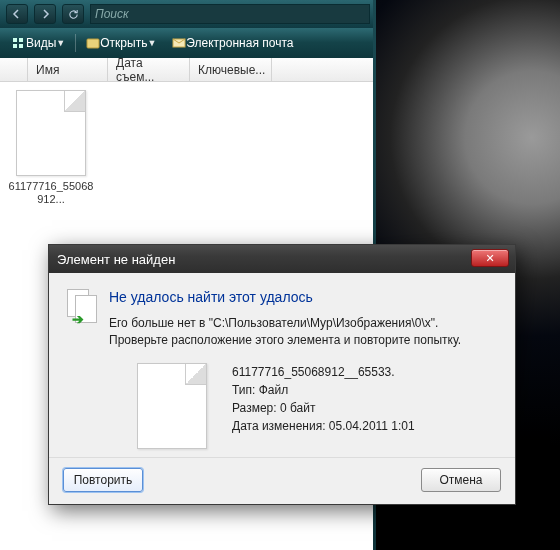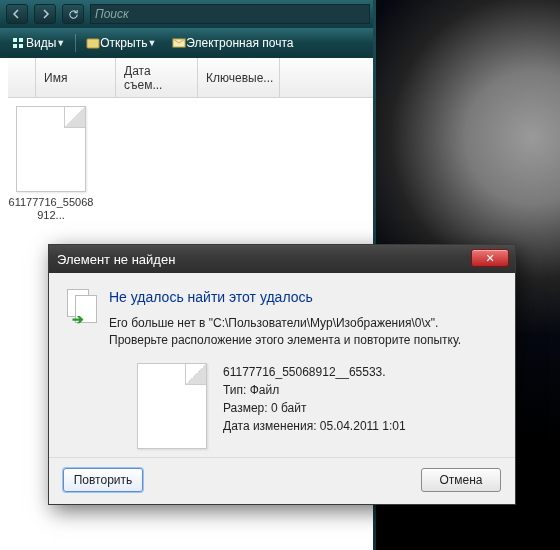--- a/index.html
+++ b/index.html
@@ -21,22 +21,22 @@
   .nav-refresh { width:22px; }
   .search-box { flex:1; height:20px; background:#183a40; border:1px solid #0a2c32;
     color:#8aa; padding:0 4px; font-size:12px; display:flex; align-items:center; font-style: italic;}
 
   .toolbar { height: 30px; background: linear-gradient(#2d6a73,#144349 48%,#0e363c);
     display:flex; align-items:center; gap:4px; padding:0 6px; color:#fff; font-size:12px; }
   .tool-item { display:flex; align-items:center; padding:2px 6px; border-radius:3px; }
   .tool-item .drop { font-size:9px; opacity:.9;}
   .tool-sep { width:1px; height:18px; background: rgba(255,255,255,.25); }
 
-  .columns { height: 40px; background: linear-gradient(#fdfdfd,#ececec);
-    border-bottom:1px solid #d4d4d4; display:flex; font-size:12px; color:#333;margin-left:8px; }
+  .columns { height: 24px; background: linear-gradient(#fdfdfd,#ececec);
+    border-bottom:1px solid #d4d4d4; display:flex; font-size:12px; color:#333; }
   .col { padding: 3px 8px; border-right:1px solid #d4d4d4; display:flex; align-items:center; }
 
   .filearea { padding: 8px; background:#fff; height: calc(550px - 28px - 30px - 24px); }
   .file-item { width: 86px; text-align:center; font-size:11px; color:#333; }
   .file-icon-big { width:70px; height:86px; margin:0 auto 4px;
     background: linear-gradient(#fff,#fff); border:1px solid #c8c8c8; position:relative;
     box-shadow: 1px 1px 2px rgba(0,0,0,.1); }
   .file-icon-big::before { content:""; position:absolute; top:0; right:0; width:20px; height:20px;
     background: linear-gradient(135deg,#fff 0 50%,#ddd 50% 100%); border-left:1px solid #ccc; border-bottom:1px solid #ccc;}
   .file-label { word-break: break-all; line-height:1.2; }
@@ -52,21 +52,21 @@
     box-shadow: inset 0 1px 0 rgba(255,255,255,.4); }
   .dlg-body { padding: 16px 18px 8px; font-size:12px; color:#222; }
   .dlg-head { display:flex; gap:10px; align-items:flex-start; }
   .dlg-head-icon { width:32px; height:36px; position:relative; flex-shrink:0; }
   .dlg-head-icon .pg { width:22px; height:28px; background:#fff; border:1px solid #bbb; position:absolute; }
   .dlg-head-icon .pg.a { left:0; top:0; }
   .dlg-head-icon .pg.b { left:8px; top:6px; }
   .dlg-head-icon .arrow { position:absolute; left:5px; top:22px; color:#2a9a2a; font-size:14px; font-weight:bold; }
   .dlg-h1 { color:#003399; font-size:14px; margin-bottom:6px; }
   .dlg-msg { margin: 10px 0 14px; line-height:1.4; }
-  .dlg-file { display:flex; gap:16px; margin-left: 28px; }
+  .dlg-file { display:flex; gap:25px; margin-left: 28px; }
   .dlg-file-icon { width:70px; height:86px; background:#fff; border:1px solid #c8c8c8; position:relative;
     box-shadow: 1px 1px 2px rgba(0,0,0,.1); flex-shrink:0;}
   .dlg-file-icon::before { content:""; position:absolute; top:0; right:0; width:20px; height:20px;
     background: linear-gradient(135deg,#fff 0 50%,#ddd 50% 100%); border-left:1px solid #ccc; border-bottom:1px solid #ccc;}
   .dlg-file-meta { font-size:12px; line-height:1.5; }
   .dlg-buttons { background:#f0f0f0; border-top:1px solid #dcdcdc; padding:10px 14px 12px;
     display:flex; justify-content:space-between; gap:8px; }
   .btn { min-width:80px; height:24px; font-size:12px; border:1px solid #8a8a8a; border-radius:3px;
     background: linear-gradient(#fdfdfd,#e3e3e3); display:flex; align-items:center; justify-content:center;
     color:#222; box-shadow: inset 0 1px 0 #fff; }

